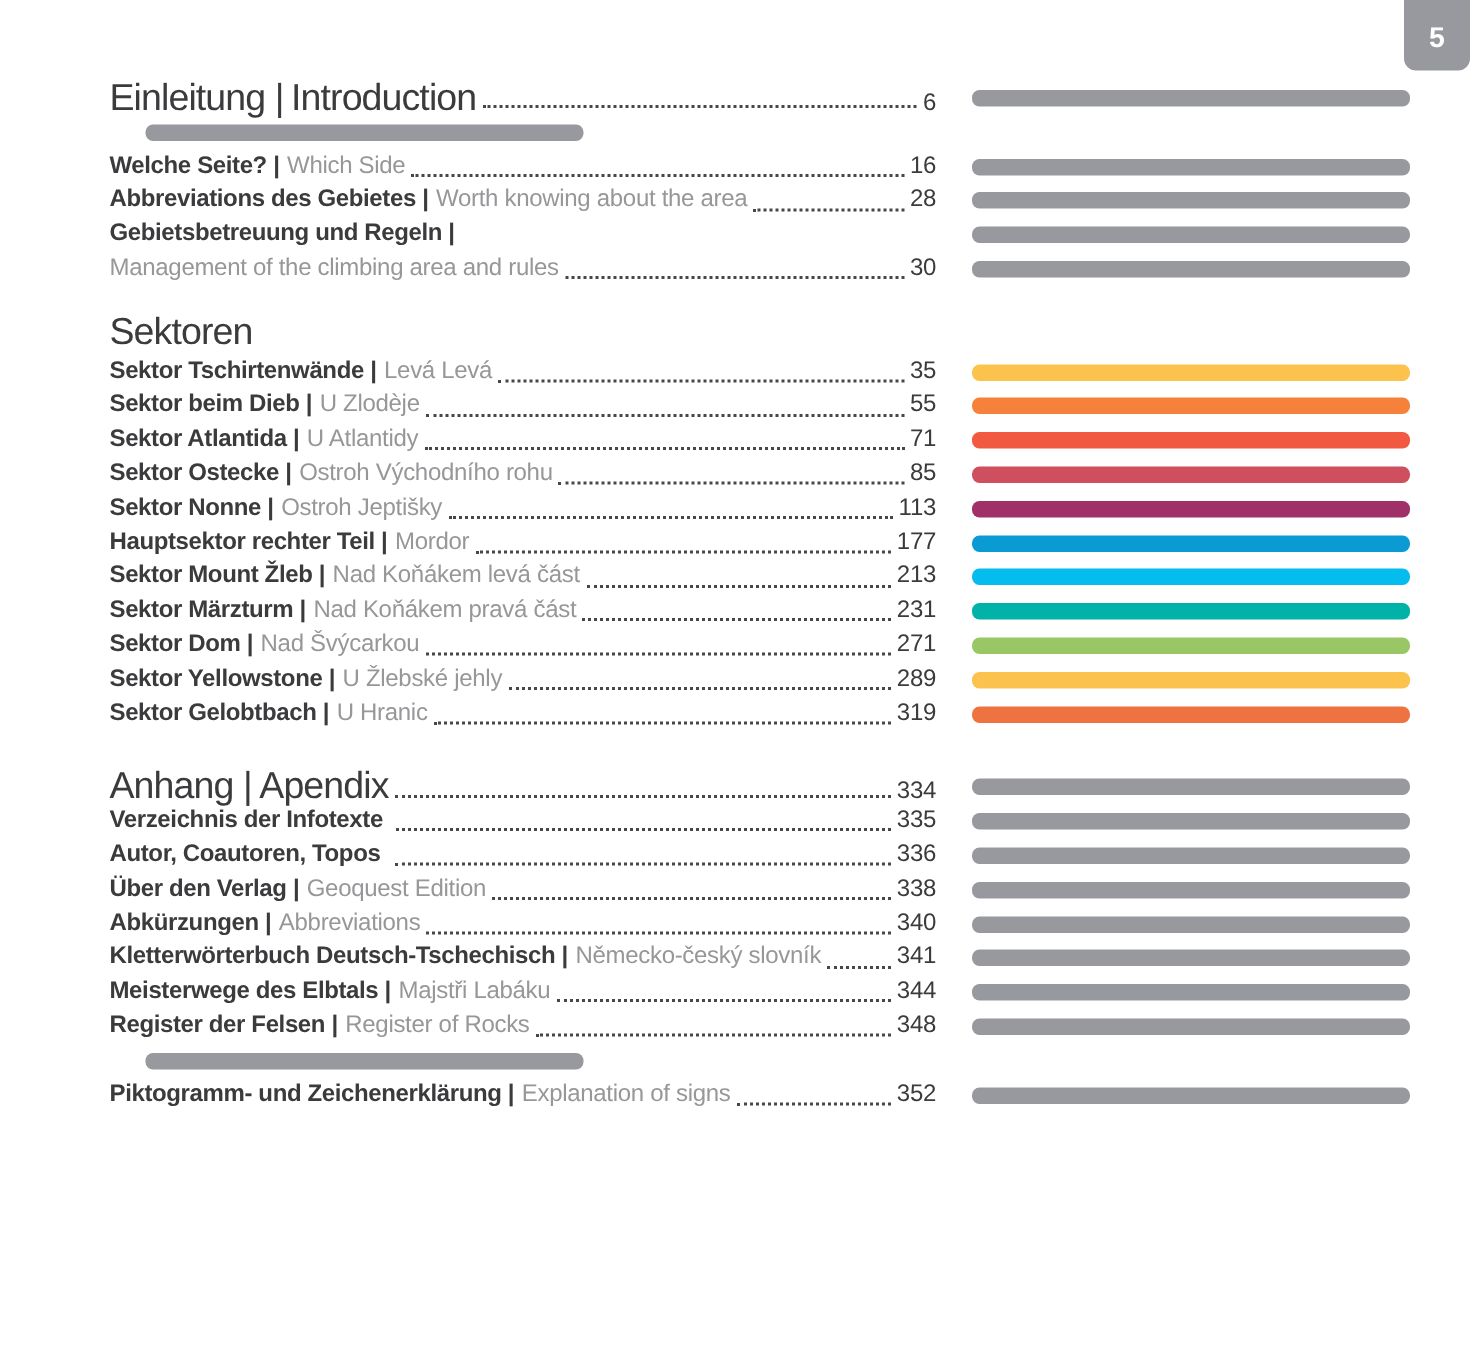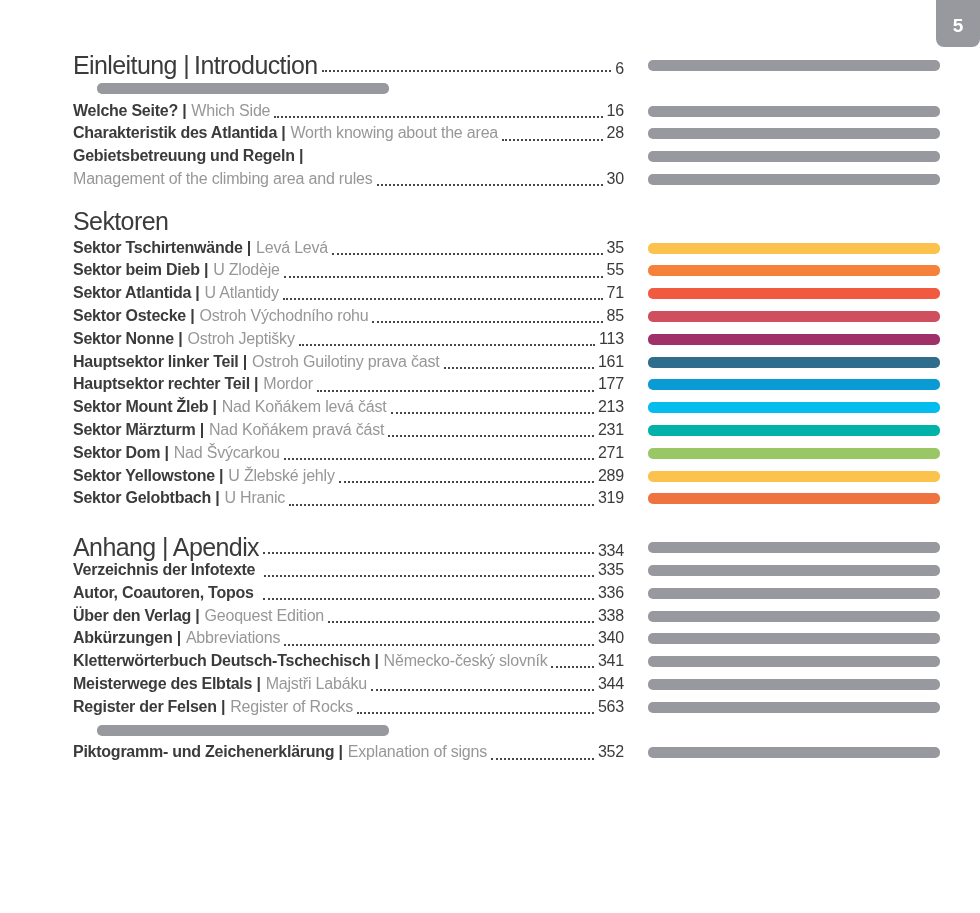--- a/index.html
+++ b/index.html
@@ -79,21 +79,21 @@
       <span class="text">
         <span class="main">Welche Seite? |</span>
         <span class="sub">Which Side</span>
         <span class="leader"></span>
         <span class="pagenum">16</span>
       </span>
       <span class="bar" style="background-color: rgb(151, 153, 158);"></span>
     </div>
     <div class="row">
       <span class="text">
-        <span class="main">Charakteristik des Atlantida |</span>
+        <span class="main">Abbreviations des Gebietes |</span>
         <span class="sub">Worth knowing about the area</span>
         <span class="leader"></span>
         <span class="pagenum">28</span>
       </span>
       <span class="bar" style="background-color: rgb(151, 153, 158);"></span>
     </div>
     <div class="row">
       <span class="text">
         <span class="main">Gebietsbetreuung und Regeln |</span>
       </span>
@@ -159,29 +159,20 @@
       <span class="text">
         <span class="main">Sektor Nonne |</span>
         <span class="sub">Ostroh Jeptišky</span>
         <span class="leader"></span>
         <span class="pagenum">113</span>
       </span>
       <span class="bar" style="background-color: rgb(160, 49, 104);"></span>
     </div>
     <div class="row">
       <span class="text">
-        <span class="main">Hauptsektor linker Teil |</span>
-        <span class="sub">Ostroh Guilotiny prava čast</span>
-        <span class="leader"></span>
-        <span class="pagenum">161</span>
-      </span>
-      <span class="bar" style="background-color: rgb(46, 109, 140);"></span>
-    </div>
-    <div class="row">
-      <span class="text">
         <span class="main">Hauptsektor rechter Teil |</span>
         <span class="sub">Mordor</span>
         <span class="leader"></span>
         <span class="pagenum">177</span>
       </span>
       <span class="bar" style="background-color: rgb(10, 155, 213);"></span>
     </div>
     <div class="row">
       <span class="text">
         <span class="main">Sektor Mount Žleb |</span>
@@ -291,21 +282,21 @@
         <span class="leader"></span>
         <span class="pagenum">344</span>
       </span>
       <span class="bar" style="background-color: rgb(151, 153, 158);"></span>
     </div>
     <div class="row">
       <span class="text">
         <span class="main">Register der Felsen |</span>
         <span class="sub">Register of Rocks</span>
         <span class="leader"></span>
-        <span class="pagenum">563</span>
+        <span class="pagenum">348</span>
       </span>
       <span class="bar" style="background-color: rgb(151, 153, 158);"></span>
     </div>
     <div class="row">
       <span class="bar" style="background-color: rgb(151, 153, 158);"></span>
     </div>
     <div class="row">
       <span class="text">
         <span class="main">Piktogramm- und Zeichenerklärung |</span>
         <span class="sub">Explanation of signs</span>

